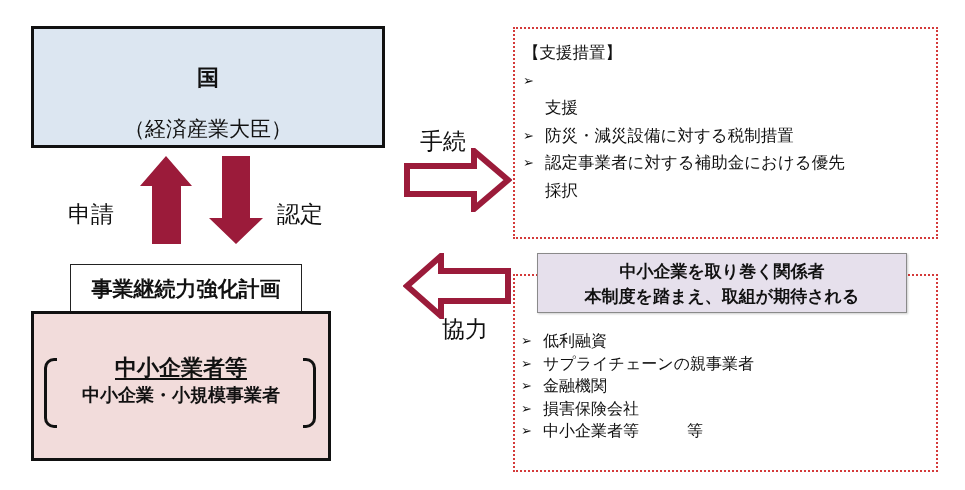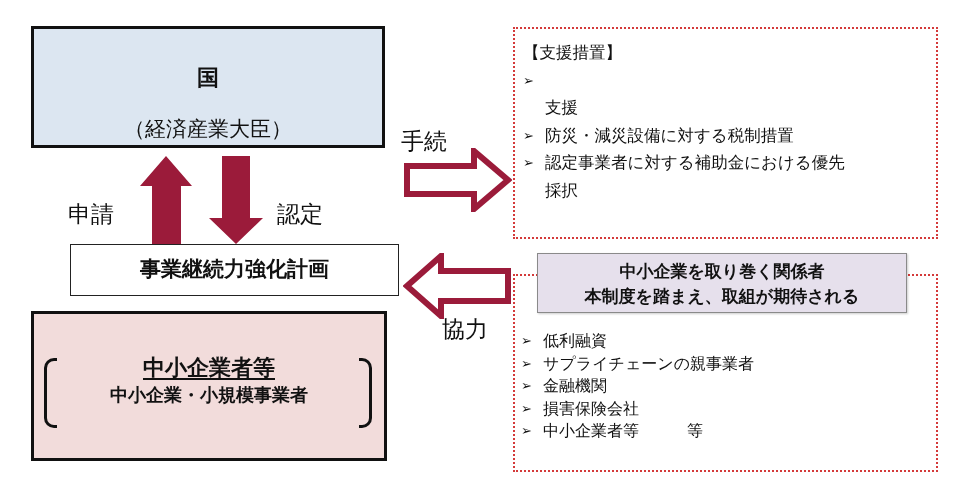--- a/index.html
+++ b/index.html
@@ -14,37 +14,37 @@
   #gov .t2 { font-size:21px; line-height:30px;margin-top:23px; }
 
   
   #arrows { left:140px; top:156px; width:135px; height:88px; }
 
   .label-big { font-size:23px; line-height:26px; }
   #lbl-apply { left:68px; top:201px; }
   #lbl-cert  { left:277px; top:201px; }
 
   
-  #plan { left:70px; top:244px; width:329px; height:52px; background:#fff;
+  #plan { left:70px; top:264px; width:232px; height:52px; background:#fff;
           border:1.5px solid #222; box-sizing:border-box; text-align:center;
           font-size:21px; font-weight:bold; line-height:48px; }
 
   
-  #sme { left:31px; top:311px; width:356px; height:150px; background:#f2dcdb;
+  #sme { left:31px; top:311px; width:300px; height:150px; background:#f2dcdb;
          border:3px solid #111; box-sizing:border-box; text-align:center; }
   #sme .t1 { margin-top:40px; font-size:22px; font-weight:bold; line-height:28px;
              text-decoration:underline; text-underline-offset:3px; }
   #sme .t2 { font-size:18px; font-weight:bold; line-height:26px; }
   .bracket { position:absolute; top:44px; width:10px; height:64px;
              border:3px solid #111; }
   #br-left { left:10px; border-right:none; border-radius:10px 0 0 10px; }
   #br-right { right:12px; border-left:none; border-radius:0 10px 10px 0; }
 
   
-  #lbl-proc { left:401px; top:128px; }
+  #lbl-proc { left:420px; top:128px; }
   #arr-right { left:404px; top:148px; width:108px; height:64px; }
 
   
   #support { left:513px; top:27px; width:425px; height:212px;
              border:2px dotted #d43a3a; box-sizing:border-box; padding:10px 10px 0 8px;
              font-size:16.5px; line-height:27.5px; }
   .bullet-row { display:flex; }
   .bullet { width:22px; flex:none; font-size:13px; }
   .indent { padding-left:22px; }
 

